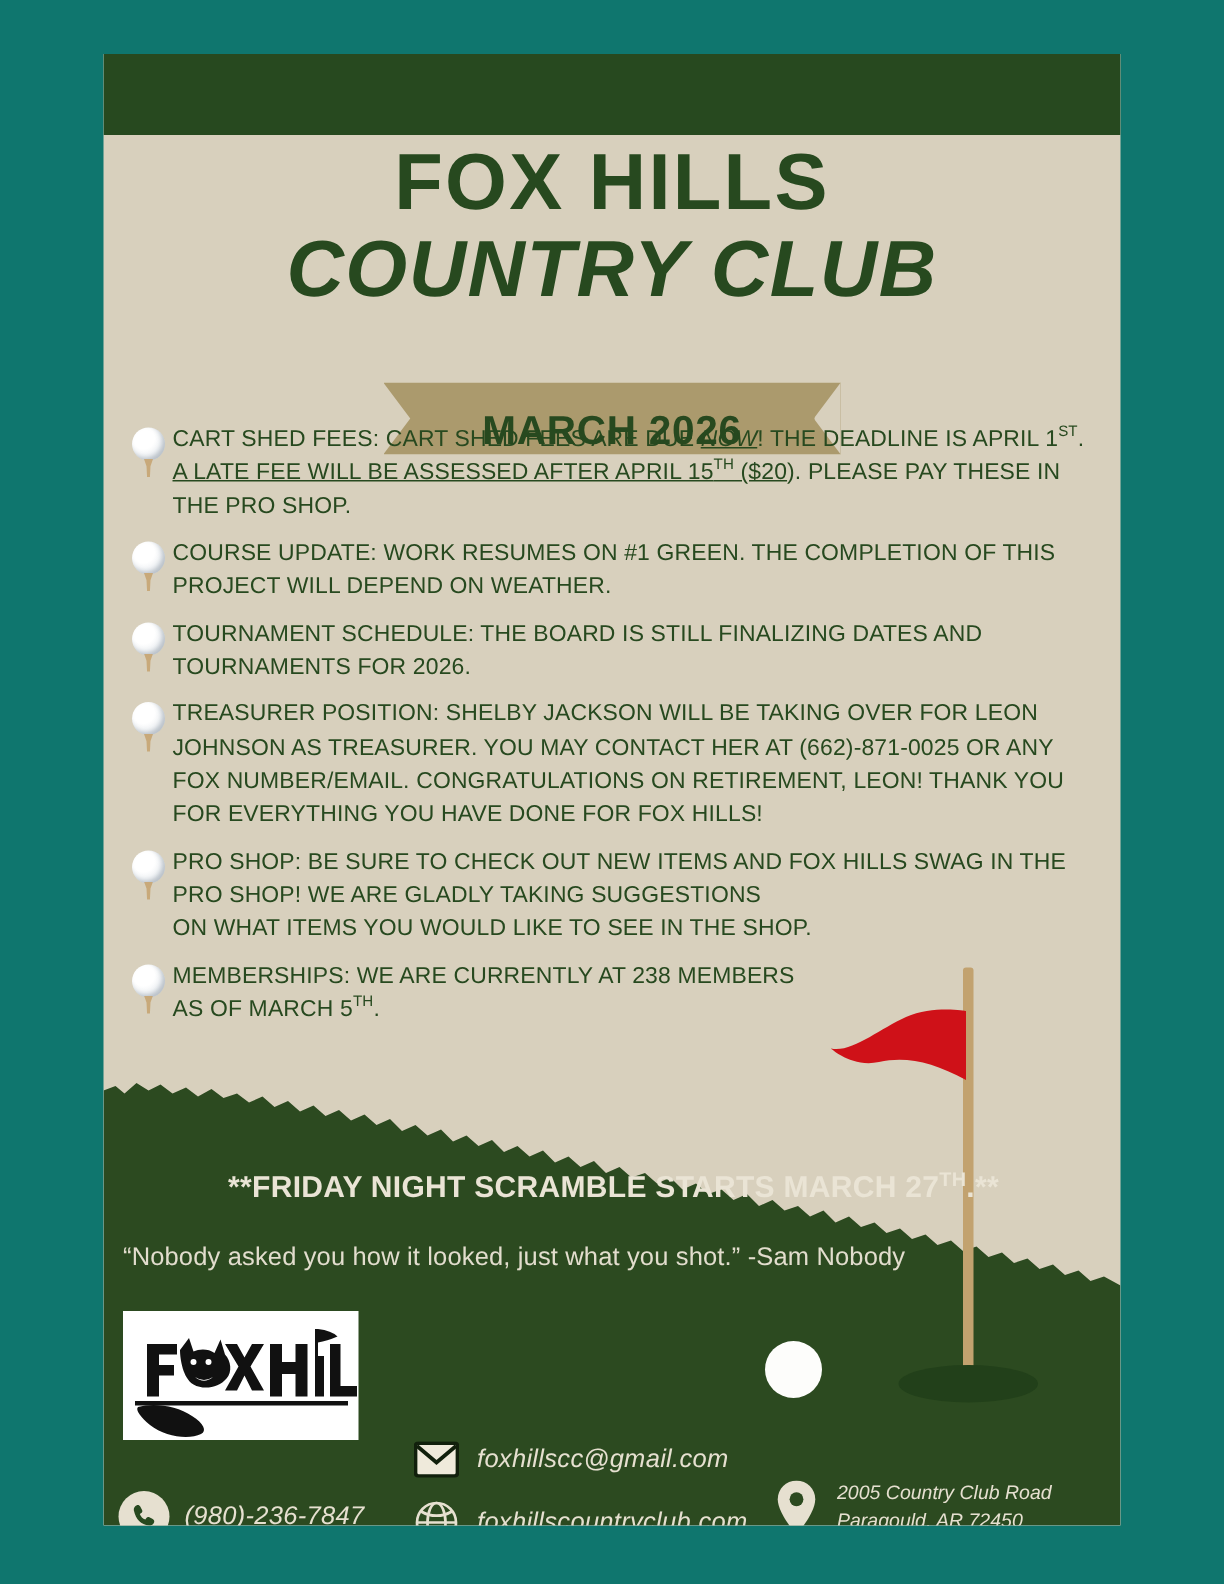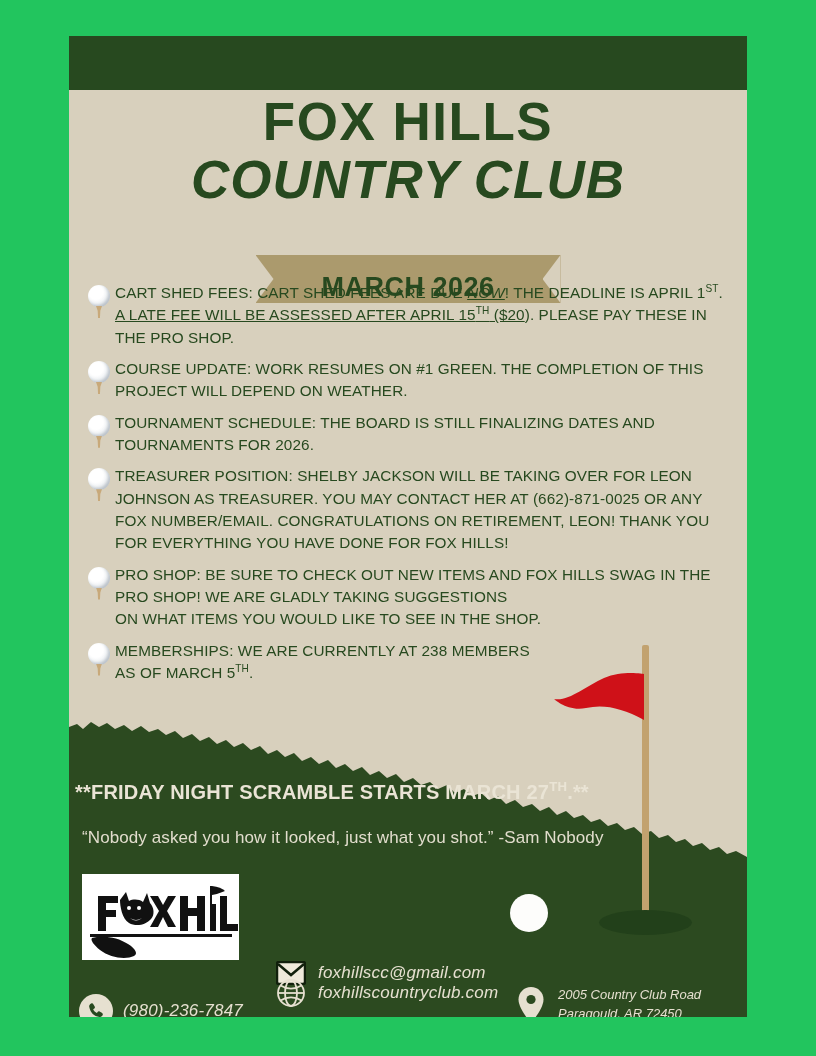--- a/index.html
+++ b/index.html
@@ -11,21 +11,21 @@
     height: 1056px;
     background: #ded7c6;
     font-family: "Liberation Sans", sans-serif;
     overflow: hidden;
   }
 
   #flyer {
     position: relative;
     width: 816px;
     height: 1056px;
-    background: #22c55e;
+    background: #0f766e;
   }
 
   
   .panel {
     position: absolute;
     left: 69px;
     top: 36px;
     width: 678px;
     height: 981px;
     background: #d8d0bd;
@@ -173,27 +173,28 @@
   .grass-svg {
     position: absolute;
     left: 0;
     bottom: 0;
     width: 100%;
     height: 312px;
   }
 
   .scramble {
     position: absolute;
-    left: 6px;
+    left: 20px;
     top: 745px;
     width: 640px;
     color: #eae4d5;
     font-size: 20px;
     font-weight: bold;
     letter-spacing: 0.2px;
+    text-align: center;
   }
   .quote {
     position: absolute;
     left: 13px;
     top: 792px;
     width: 640px;
     color: #e2ddcd;
     font-size: 17px;
     letter-spacing: 0.1px;
   }
@@ -254,21 +255,21 @@
     align-items: center;
     font-style: italic;
   }
   .contact .label {
     font-size: 17px;
     letter-spacing: 0.2px;
     line-height: 1.25;
   }
   .c-email { left: 205px; top: 920px; }
   .c-phone { left: 10px;  top: 958px; }
-  .c-web   { left: 205px; top: 940px; }
+  .c-web   { left: 205px; top: 962px; }
   .c-addr  { left: 445px; top: 950px; }
 
   .icon-circle {
     width: 34px; height: 34px;
     border-radius: 50%;
     background: #e6e0d0;
     display: flex;
     align-items: center;
     justify-content: center;
     margin-right: 10px;

